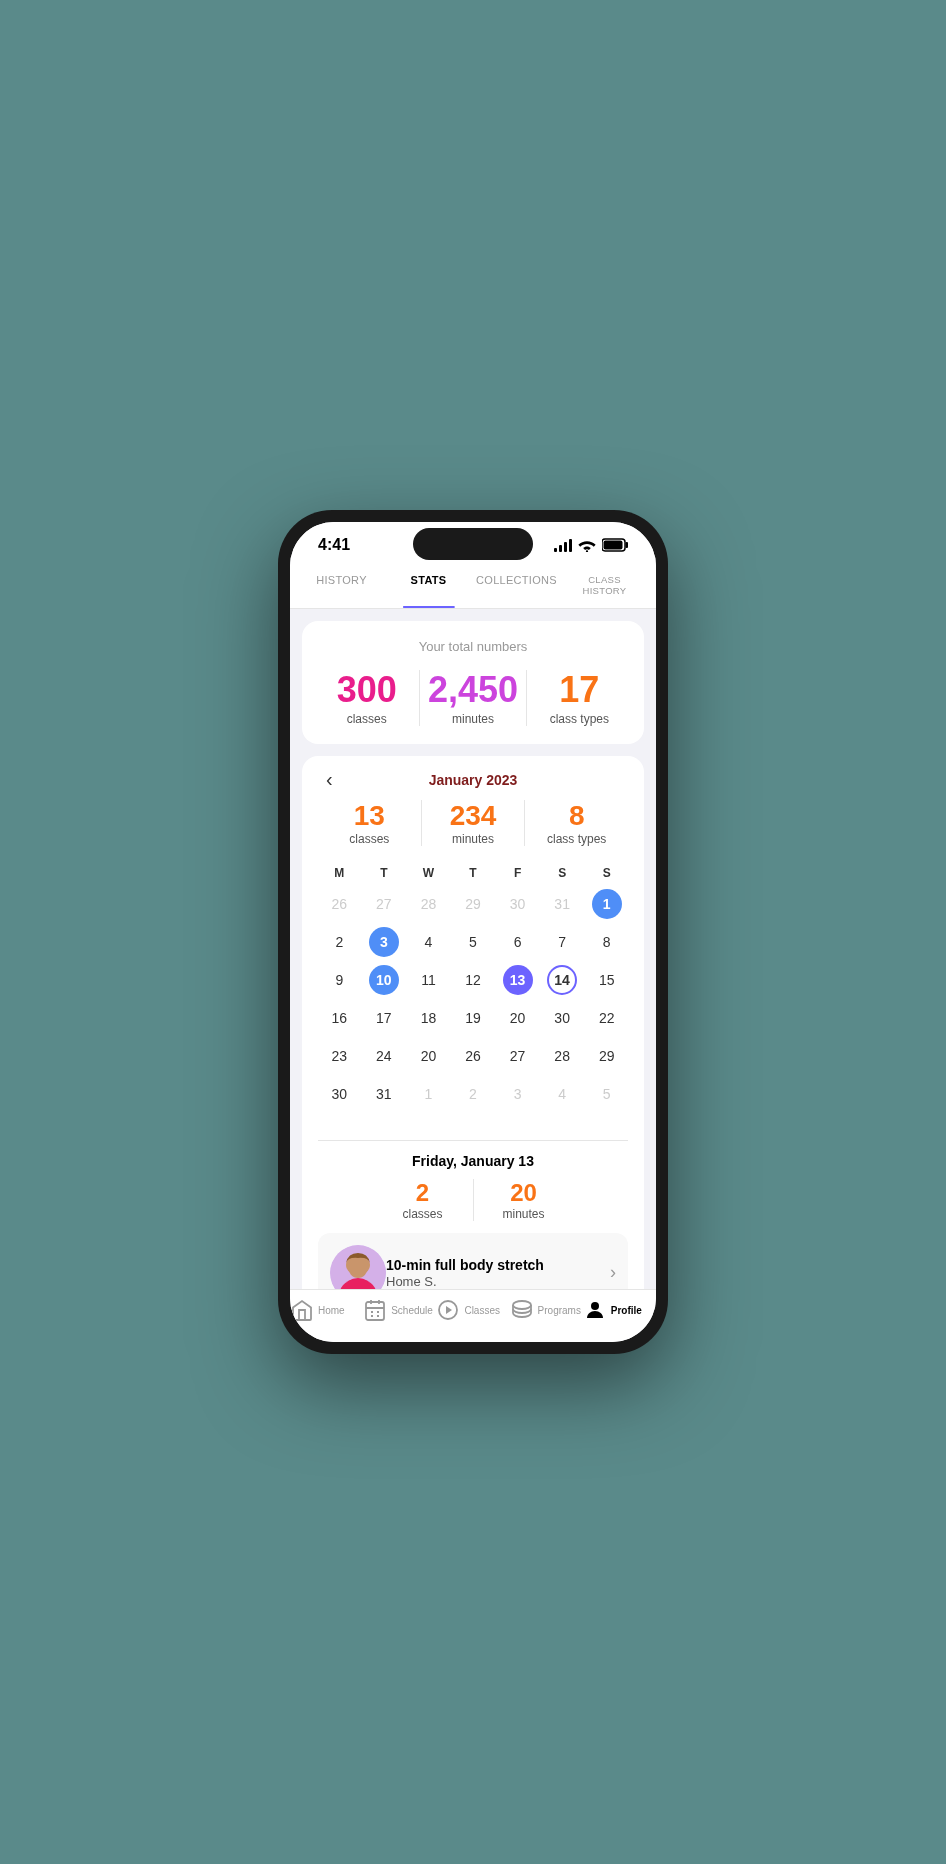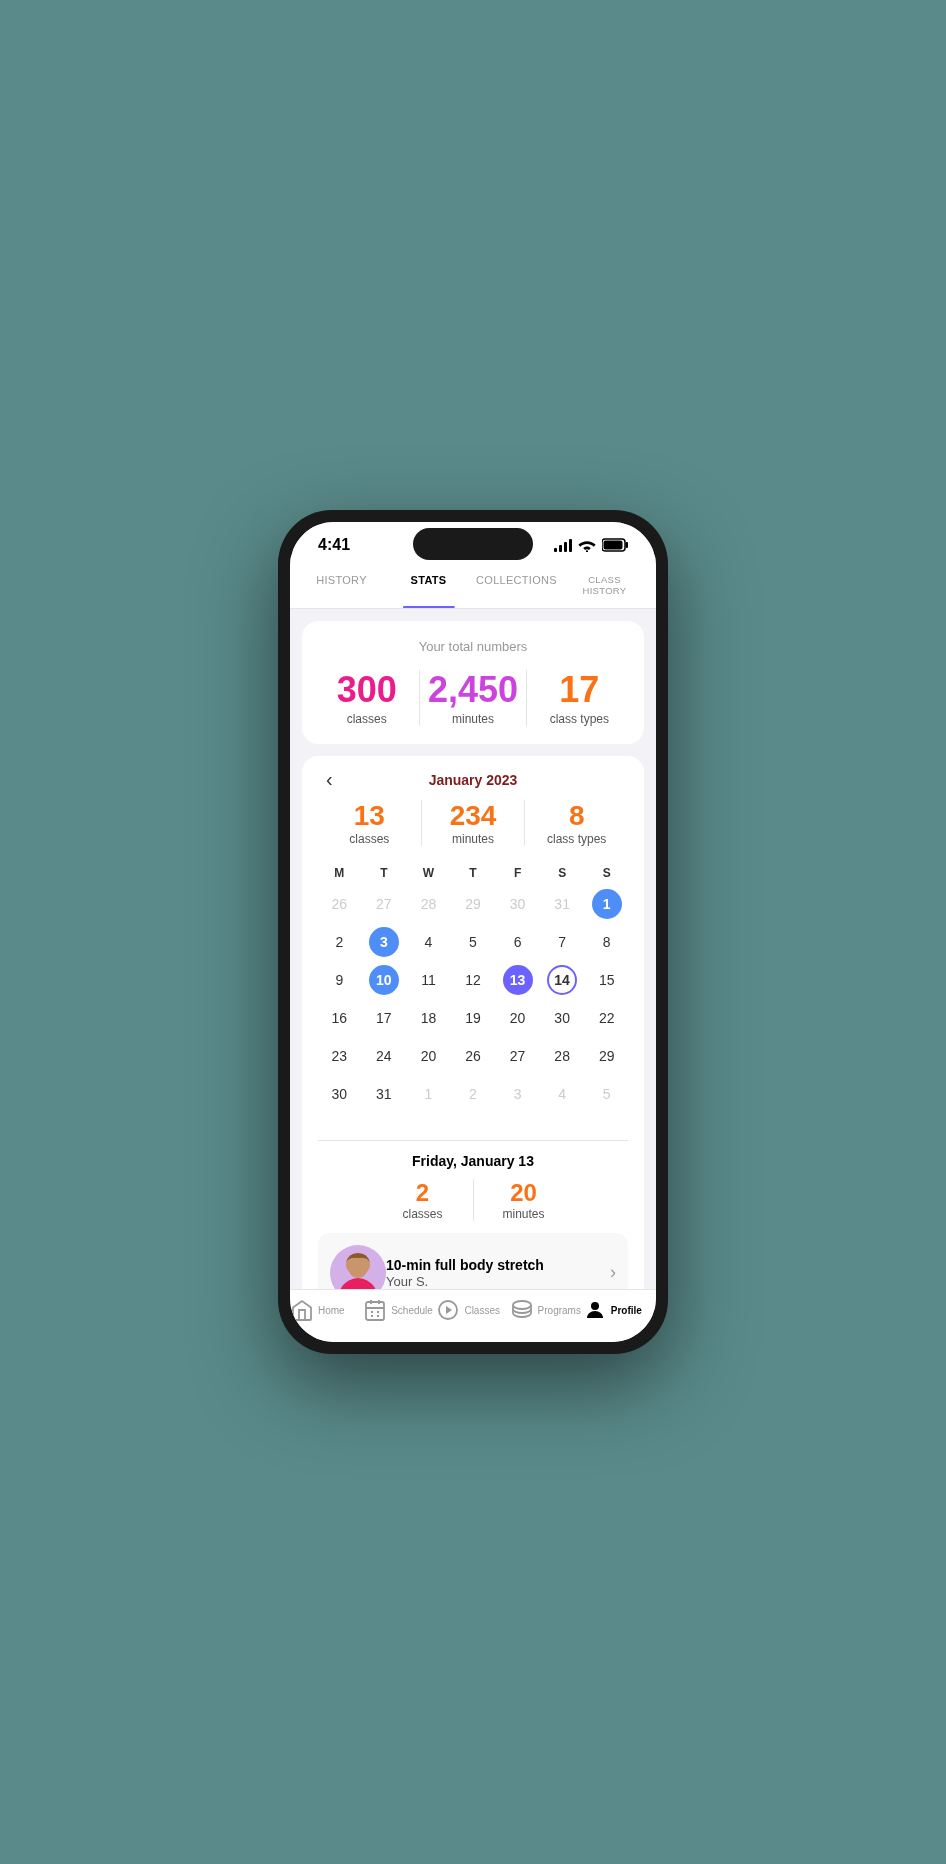--- a/index.html
+++ b/index.html
@@ -552,21 +552,21 @@
                 <circle cx="28" cy="28" r="28" fill="#d4b0e8"></circle>
                 <ellipse cx="28" cy="22" rx="10" ry="11" fill="#c9956b"></ellipse>
                 <ellipse cx="28" cy="48" rx="18" ry="14" fill="#e82060"></ellipse>
                 <path d="M18 36 Q28 30 38 36 Q38 50 28 56 Q18 50 18 36z" fill="#e82060"></path>
                 <ellipse cx="28" cy="20" rx="12" ry="10" fill="#c9956b"></ellipse>
                 <path d="M16 18 Q18 8 28 8 Q38 8 40 18 Q38 12 28 13 Q18 12 16 18z" fill="#8b5a2b"></path>
               </svg>
             </div>
             <div class="class-info">
               <div class="class-name">10-min full body stretch</div>
-              <div class="class-instructor">Your S.</div>
+              <div class="class-instructor">Home S.</div>
             </div>
             <span class="class-chevron">›</span>
           </div>
 
         </div>
       </div>
 
     </div>
 
     <div class="bottom-nav">

